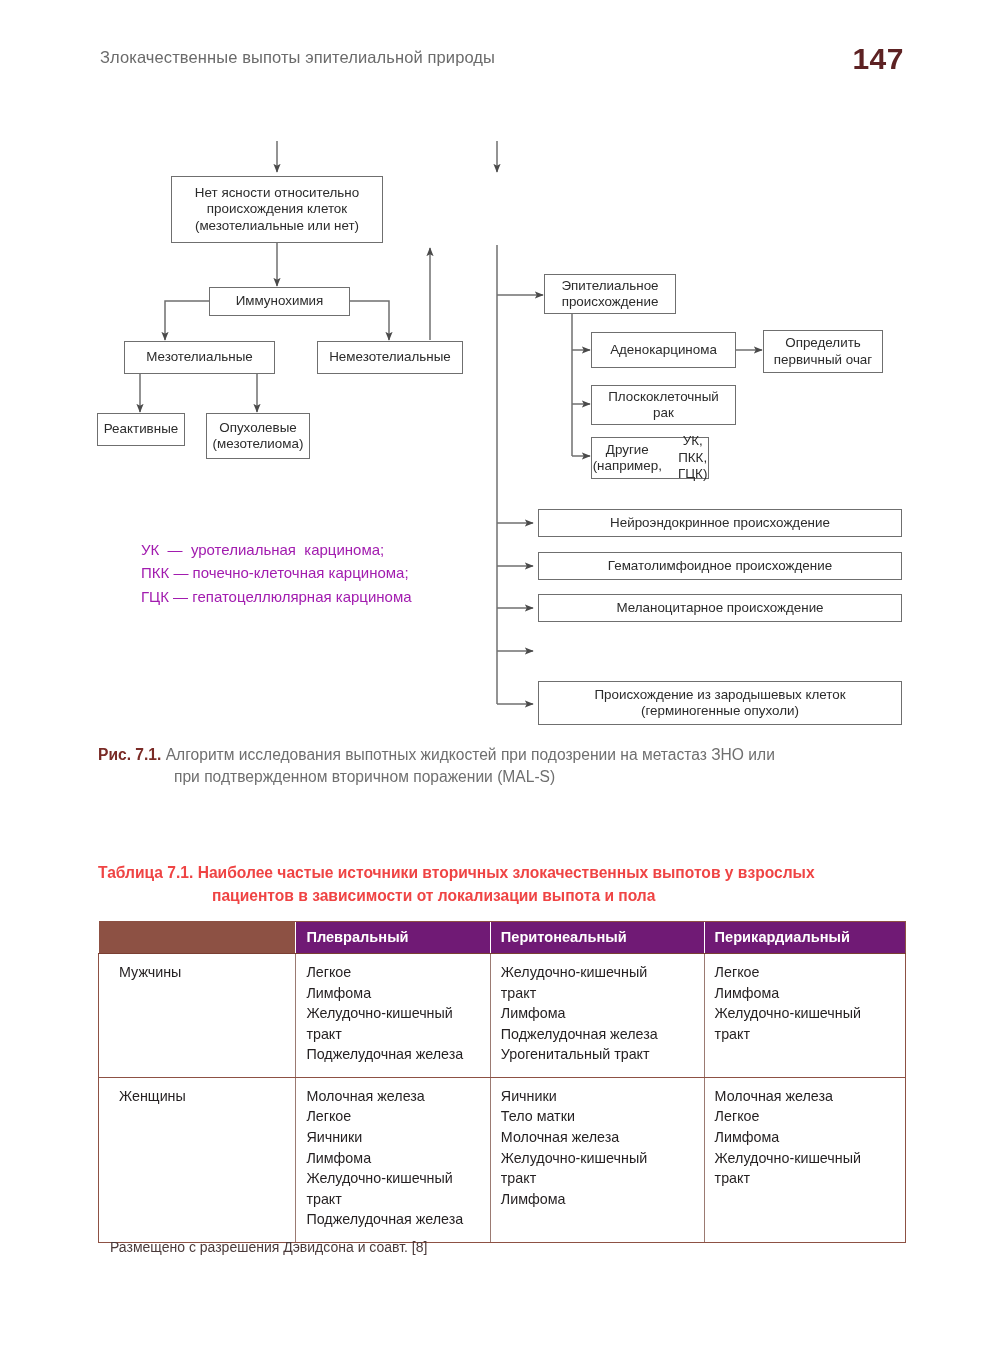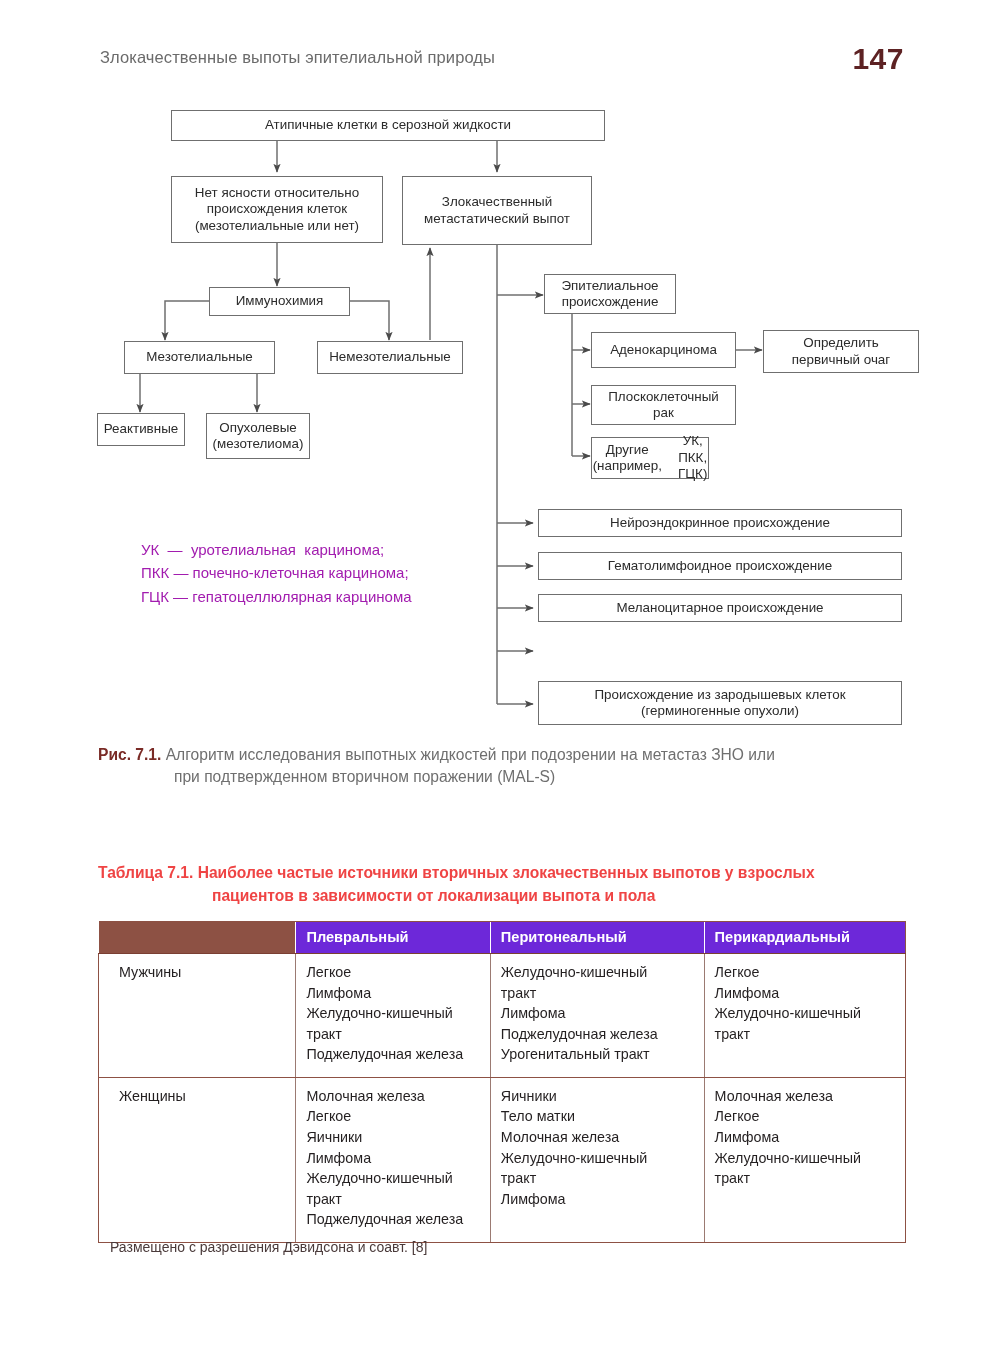--- a/index.html
+++ b/index.html
@@ -126,21 +126,21 @@
   table.datatab {
     position: absolute;
     left: 98px;
     top: 921px;
     width: 808px;
     border-collapse: collapse;
     font-size: 14.3px;
     color: #231f20;
   }
   table.datatab th {
-    background: #6d28d9;
+    background: #701a75;
     color: #ffffff;
     font-weight: bold;
     font-size: 14.6px;
     text-align: left;
     padding: 7px 10px 8px 10px;
     border-left: 1.2px solid #ffffff;
     border-top: 1.6px solid #8d5144;
     border-bottom: 1.6px solid #7a3f33;
   }
   table.datatab th.blank {
@@ -224,34 +224,27 @@
 
         <path d="M572,314 L572,456"></path>
         <path d="M572,350 L590,350" marker-end="url(#ah)"></path>
         <path d="M572,404 L590,404" marker-end="url(#ah)"></path>
         <path d="M572,456 L590,456" marker-end="url(#ah)"></path>
 
         <path d="M736,350 L762,350" marker-end="url(#ah)"></path>
       </g>
     </svg>
 
-    <div class="nodebox" style="left:171px; top:110px; width:434px; height:31px;">
-      <span>Атипичные клетки в серозной жидкости</span>
-    </div>
 
     <div class="nodebox" style="left:171px; top:176px; width:212px; height:67px; flex-direction:column;">
       <span>Нет ясности относительно</span>
       <span>происхождения клеток</span>
       <span>(мезотелиальные или нет)</span>
     </div>
 
-    <div class="nodebox" style="left:402px; top:176px; width:190px; height:69px; flex-direction:column;">
-      <span>Злокачественный</span>
-      <span>метастатический выпот</span>
-    </div>
 
     <div class="nodebox" style="left:209px; top:287px; width:141px; height:29px;">
       <span>Иммунохимия</span>
     </div>
 
     <div class="nodebox" style="left:124px; top:341px; width:151px; height:33px;">
       <span>Мезотелиальные</span>
     </div>
 
     <div class="nodebox" style="left:317px; top:341px; width:146px; height:33px;">
@@ -279,21 +272,21 @@
     <div class="nodebox" style="left:591px; top:385px; width:145px; height:40px; flex-direction:column;">
       <span>Плоскоклеточный</span>
       <span>рак</span>
     </div>
 
     <div class="nodebox" style="left:591px; top:437px; width:118px; height:42px; flex-direction:row;gap:16px;">
       <span>Другие (например,</span>
       <span>УК, ПКК, ГЦК)</span>
     </div>
 
-    <div class="nodebox" style="left:763px; top:330px; width:156px; height:43px; flex-direction:column;">
+    <div class="nodebox" style="left:763px; top:330px; width:120px; height:43px; flex-direction:column;">
       <span>Определить</span>
       <span>первичный очаг</span>
     </div>
 
     <div class="nodebox" style="left:538px; top:509px; width:364px; height:28px;">
       <span>Нейроэндокринное происхождение</span>
     </div>
 
     <div class="nodebox" style="left:538px; top:552px; width:364px; height:28px;">
       <span>Гематолимфоидное происхождение</span>

